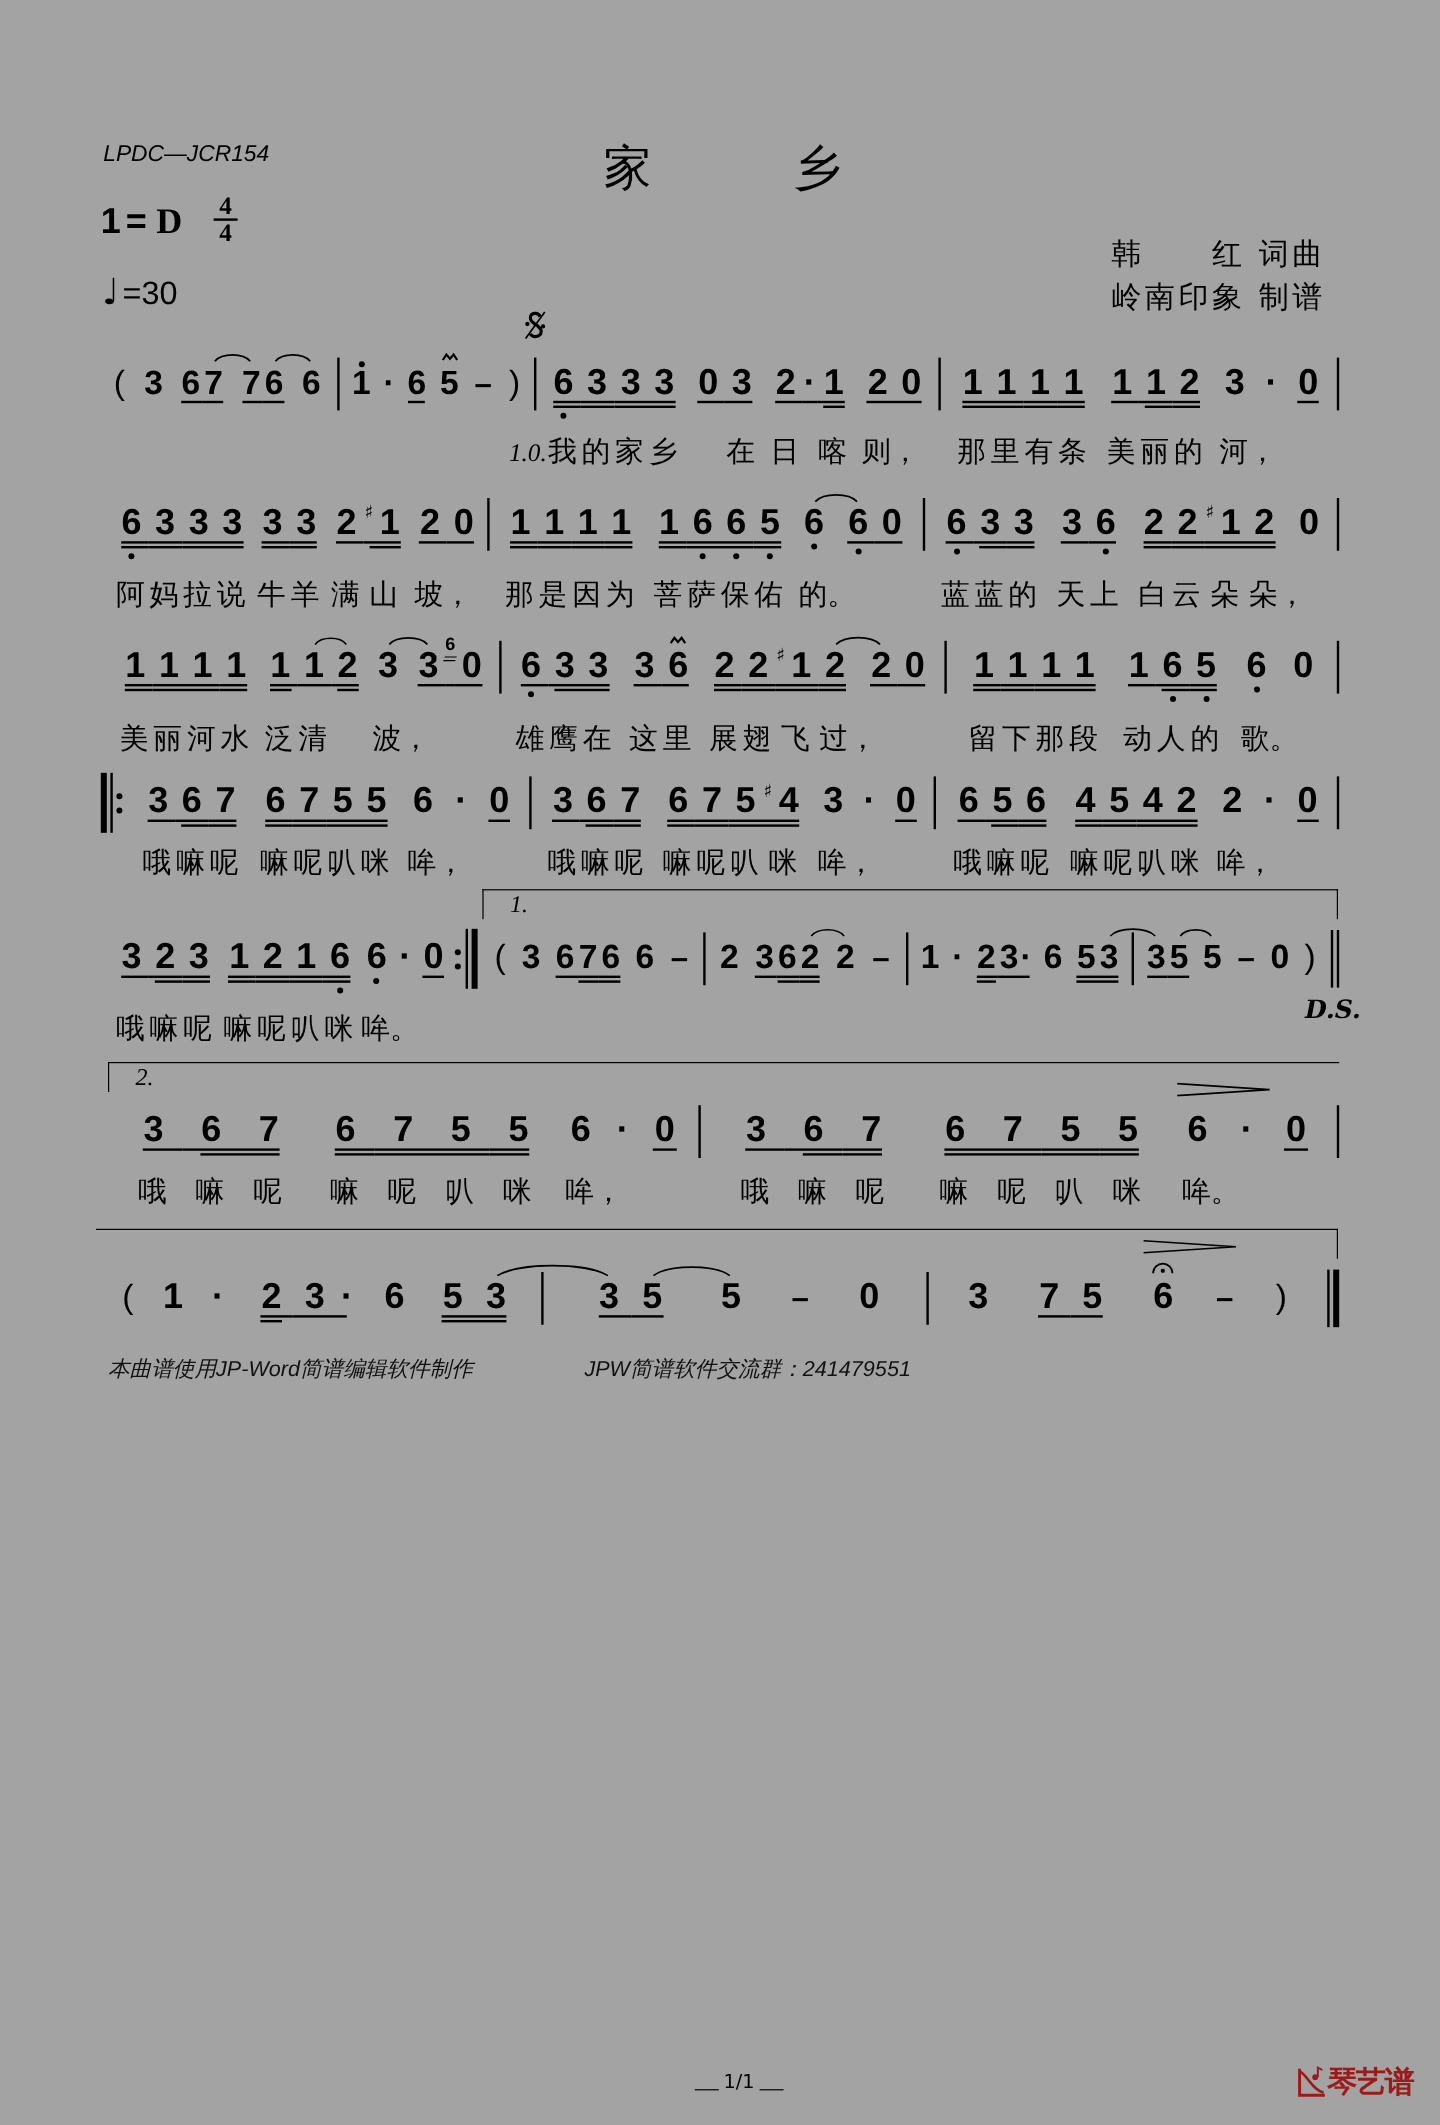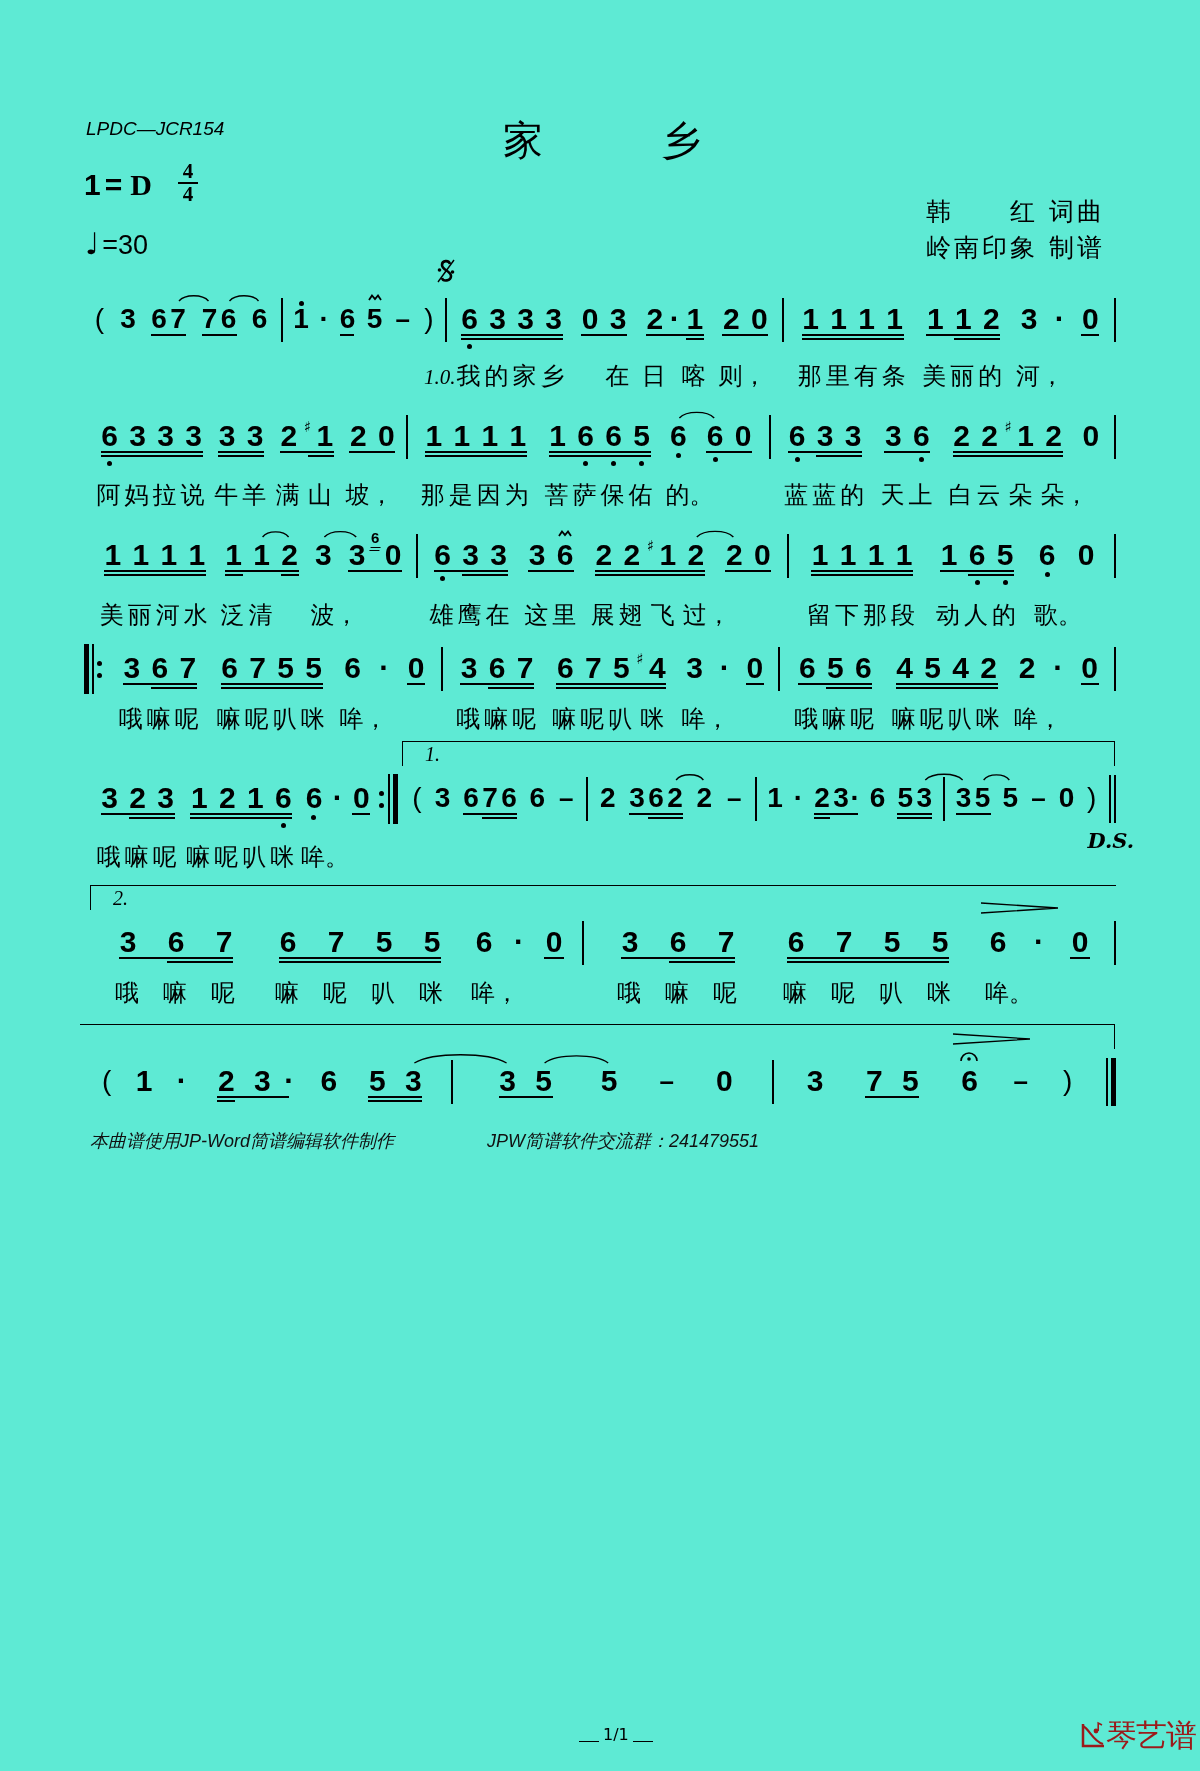--- a/index.html
+++ b/index.html
@@ -1,16 +1,16 @@
 <!DOCTYPE html>
 <html><head>
 <meta charset="utf-8">
 <style>
 html,body{margin:0;padding:0;background:#fff}
-#page{position:relative;width:1200px;height:1771px;background:#5eead4;overflow:hidden;color:#000;font-family:"Liberation Sans",sans-serif}
+#page{position:relative;width:1200px;height:1771px;background:#a3a3a3;overflow:hidden;color:#000;font-family:"Liberation Sans",sans-serif}
 .a{position:absolute;white-space:nowrap}
 .code{left:86px;top:119px;font-family:"Liberation Sans",sans-serif;font-style:italic;font-size:19px;line-height:20px}
 .title{left:503px;top:116px;font-family:"DejaVu Serif",serif;font-size:40px;line-height:48px;letter-spacing:118px}
 .key{left:84px;top:167px;display:flex;align-items:baseline;font-family:"Liberation Sans",sans-serif;font-weight:bold;font-size:30px;line-height:36px}
 .key .sign{margin:0 8px 0 4px}
 .key .knote{font-family:"Liberation Serif",serif}
 .time{left:178px;top:161px;width:20px;text-align:center;font-family:"Liberation Serif",serif;font-weight:bold;font-size:21px;line-height:21px}
 .time .tn{display:block;height:21px}
 .time .tb{display:block;height:1.5px;background:#000}
 .tempo{left:85px;top:228px;font-family:"Liberation Sans",sans-serif;font-size:27px;line-height:32px;display:flex;align-items:baseline}
@@ -90,21 +90,21 @@
 .volta-label{position:absolute;left:22px;top:1px;font-family:"Liberation Serif",serif;font-style:italic;font-size:20px;line-height:22px}
 .ties{position:absolute;left:0;top:0;overflow:visible;pointer-events:none}
 
 .foot{left:90px;font-family:"Liberation Sans",sans-serif;font-style:italic;font-size:18px;line-height:20px;color:#111}
 .f1{top:1131px}.f2{top:1162px}
 .foot .seg2{position:absolute;top:0}
 .f1 .seg2{left:397px}.f2 .seg2{left:660px}
 .pnum{left:575px;top:1725px;font-family:"DejaVu Sans",sans-serif;font-size:16px;line-height:20px;display:flex;align-items:flex-end}
 .pnum::before,.pnum::after{content:"";display:inline-block;width:20px;border-bottom:1.2px solid #000;margin:0 4px 3px}
 .logo{left:1080px;top:1721px;display:flex;align-items:center}
-.logo .lt{font-family:"DejaVu Sans",sans-serif;font-weight:normal;font-size:31px;line-height:28px;letter-spacing:-1px}
+.logo .lt{font-family:"DejaVu Sans",sans-serif;font-weight:bold;font-size:25px;line-height:28px;letter-spacing:-1px}
 </style>
 </head>
 <body>
 
 <div id="page">
   <div class="a code">LPDC—JCR154</div>
   <div class="a title">家乡</div>
   <div class="a key">
     <span class="deg">1</span>
     <span class="sign">=</span>

